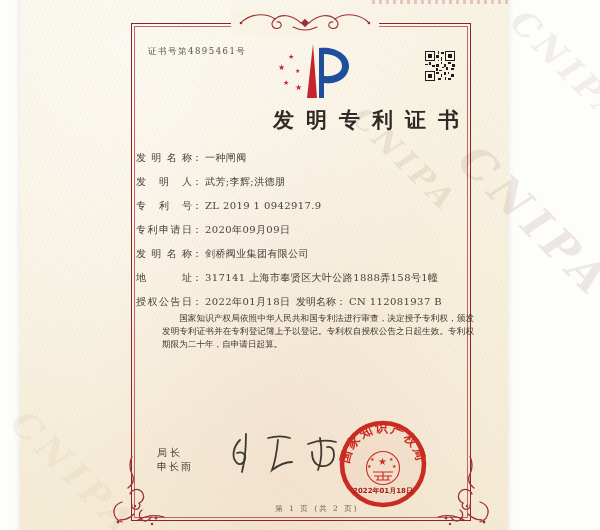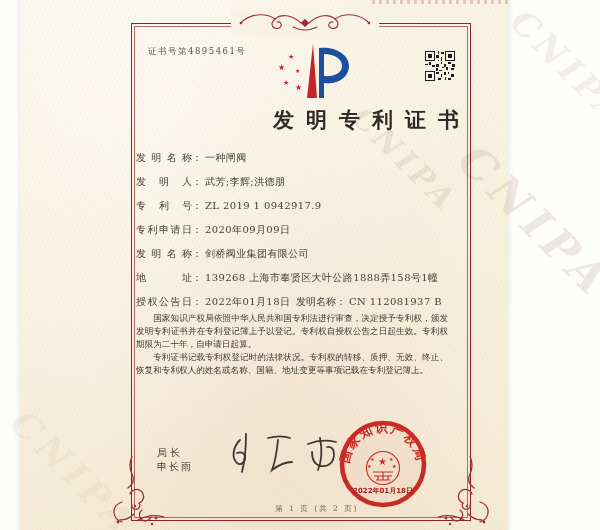--- a/index.html
+++ b/index.html
@@ -41,21 +41,21 @@
   .qr{position:absolute;left:425px;top:50px;z-index:5;}
   .title{position:absolute;left:131px;top:106px;width:340px;text-align:right;font-size:21px;font-weight:bold;
     letter-spacing:12px;text-indent:12px;color:#2e2a25;z-index:5;}
 
   .row{position:absolute;left:136px;width:316px;font-size:10px;color:#46413a;z-index:5;white-space:nowrap;}
   .lbl{display:inline-block;width:56px;text-align:justify;text-align-last:justify;vertical-align:top;}
   .colon{display:inline-block;margin-right:3px;}
   .val{letter-spacing:.4px;}
   .grant2{position:absolute;left:160px;top:0;}
 
-  .paras{position:absolute;left:136px;top:312px;width:312px;z-index:5;color:#3e3933;}
+  .paras{position:absolute;left:162px;top:312px;width:312px;z-index:5;color:#3e3933;}
   .paras p{margin:0;font-size:8.6px;line-height:13px;text-align:justify;text-indent:2em;}
 
   .signer-title{position:absolute;left:157px;top:446px;font-size:10px;letter-spacing:3px;color:#3e3933;z-index:5;}
   .signer-name{position:absolute;left:157px;top:460px;font-size:10px;letter-spacing:2px;color:#3e3933;z-index:5;}
   .signature{position:absolute;left:212px;top:430px;z-index:5;}
 
   .seal{position:absolute;left:336px;top:417px;z-index:6;mix-blend-mode:multiply;opacity:.95;}
 
   .footer{position:absolute;left:131px;top:504px;width:340px;text-align:center;font-size:7.5px;letter-spacing:2px;color:#6b6258;z-index:5;padding-left:16px;}
 
@@ -198,32 +198,31 @@
   <div class="row" style="top:199px">
     <span class="lbl">专利号</span><span class="colon">：</span><span class="val">ZL 2019 1 0942917.9</span>
   </div>
   <div class="row" style="top:223px">
     <span class="lbl">专利申请日</span><span class="colon">：</span><span class="val">2020年09月09日</span>
   </div>
   <div class="row" style="top:247px">
     <span class="lbl">发明名称</span><span class="colon">：</span><span class="val">剑桥阀业集团有限公司</span>
   </div>
   <div class="row" style="top:271px">
-    <span class="lbl">地址</span><span class="colon">：</span><span class="val">139268 上海市奉贤区大叶公路1888弄158号1幢</span>
+    <span class="lbl">地址</span><span class="colon">：</span><span class="val">317141 上海市奉贤区大叶公路1888弄158号1幢</span>
   </div>
   <div class="row" style="top:295px">
     <span class="lbl">授权公告日</span><span class="colon">：</span><span class="val">2022年01月18日</span>
     <span class="grant2">
       <span>发明名称</span><span class="colon">：</span><span class="val">CN 112081937 B</span>
     </span>
   </div>
 
   <div class="paras">
     <p>国家知识产权局依照中华人民共和国专利法进行审查，决定授予专利权，颁发发明专利证书并在专利登记簿上予以登记。专利权自授权公告之日起生效。专利权期限为二十年，自申请日起算。</p>
-    <p>专利证书记载专利权登记时的法律状况。专利权的转移、质押、无效、终止、恢复和专利权人的姓名或名称、国籍、地址变更等事项记载在专利登记簿上。</p>
   </div>
 
   <div class="signer-title">局长</div>
   <div class="signer-name">申长雨</div>
 
   <svg class="signature" width="130" height="46" viewBox="0 0 130 46">
     <g stroke="#26211c" stroke-width="1.8" fill="none" stroke-linecap="round" opacity="0.88">
       <path d="M28,10 c-6,6 -9,16 -4,22 c3,4 8,2 9,-3 c1,-5 -3,-8 -8,-6"></path>
       <path d="M34,4 c0,12 -1,26 -4,38"></path>
       <path d="M56,8 c8,-2 16,-2 22,0"></path>

